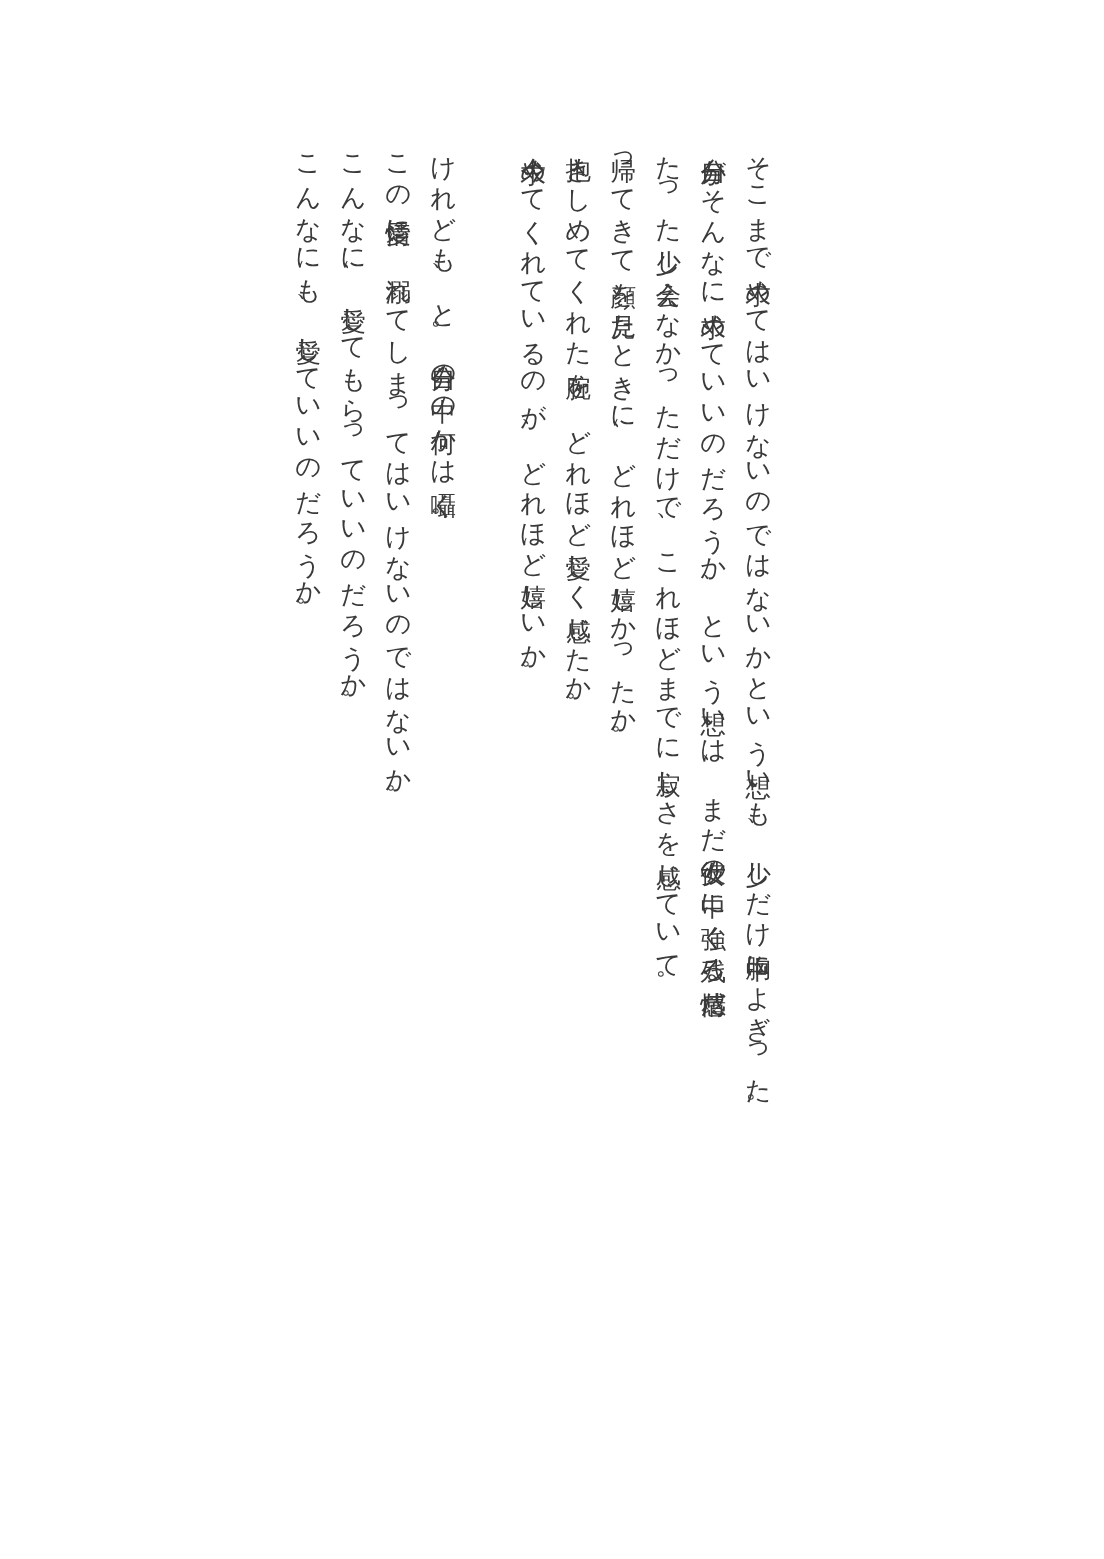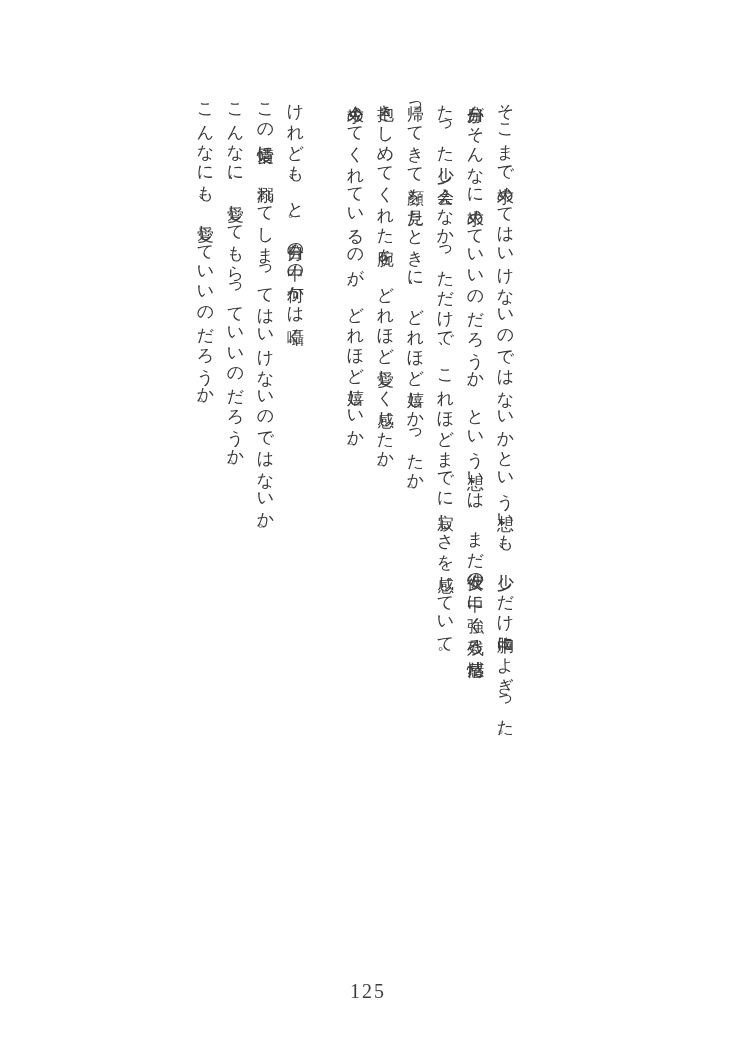--- a/index.html
+++ b/index.html
@@ -56,14 +56,13 @@
     <p>自分がそんなに求めていいのだろうか、という想いは、まだ彼女の中に強く残る感情だ。</p>
     <p>たった少し会えなかっただけで、これほどまでに寂しさを感じていて。</p>
     <p>帰ってきて顔を見たときに、どれほど嬉しかったか。</p>
     <p>抱きしめてくれた腕を、どれほど愛しく感じたか。</p>
     <p>今求めてくれているのが、どれほど嬉しいか。</p>
     <p class="para-gap">けれども、と。自分の中の何かは囁く。</p>
     <p>この愛情に、溺れてしまってはいけないのではないか。</p>
     <p>こんなに、愛してもらっていいのだろうか。</p>
     <p>こんなにも、愛していいのだろうか。</p>
   </div>
-  <div class="page-number">125</div>
 </div>
 
 </body></html>

